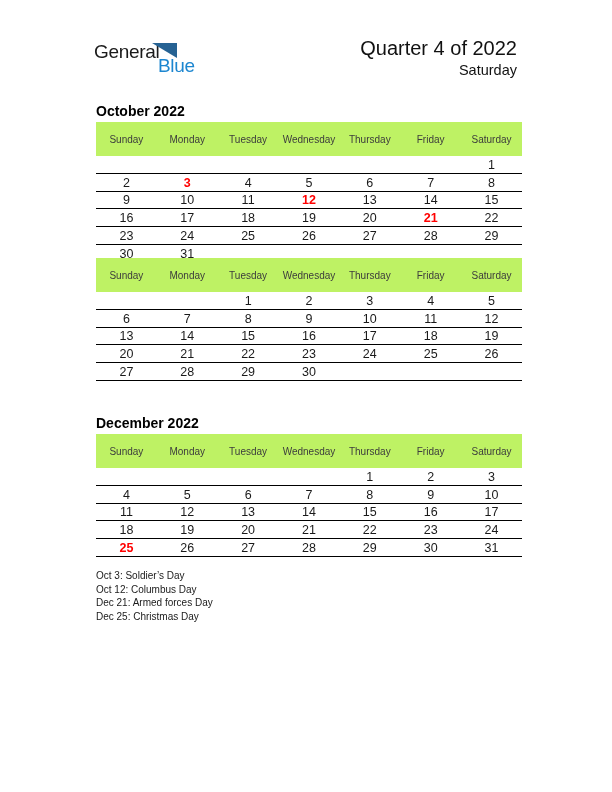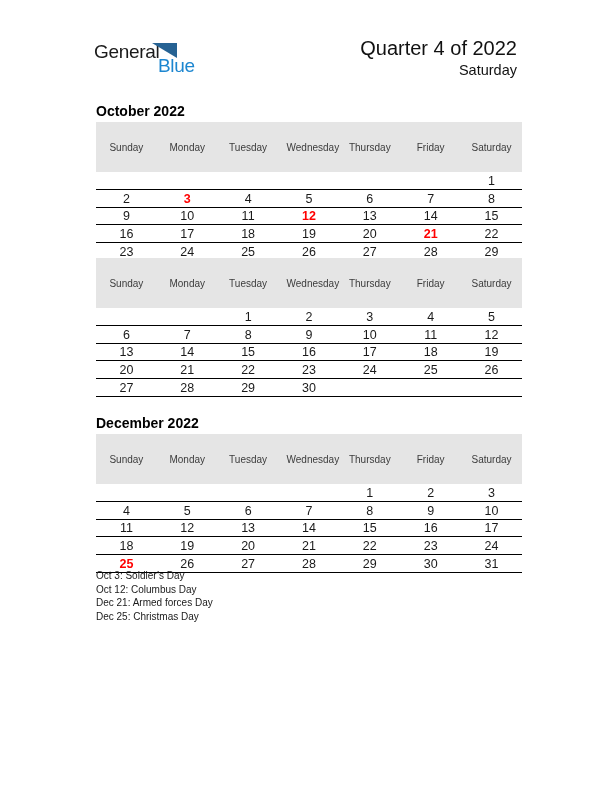--- a/index.html
+++ b/index.html
@@ -36,28 +36,28 @@
     margin: 0 0 2px 0;
     font-size: 14px; line-height: 18px;
     font-weight: 700; color: #000000;
   }
   table.cal {
     width: 426px;
     border-collapse: collapse;
     table-layout: fixed;
   }
   table.cal th {
-    background: #e5e5e5;
+    background: #bef264;
     height: 34px;
     font-size: 10px;
     font-weight: 400;
     color: #3c3c3c;
     text-align: center;
     vertical-align: middle;
-    padding: 8px;
+    padding: 0;
   }
   table.cal td {
     height: 15.8px;
     font-size: 12.5px;
     color: #1a1a1a;
     text-align: center;
     vertical-align: bottom;
     padding: 0 0 1px 0;
     overflow: hidden;
   }

